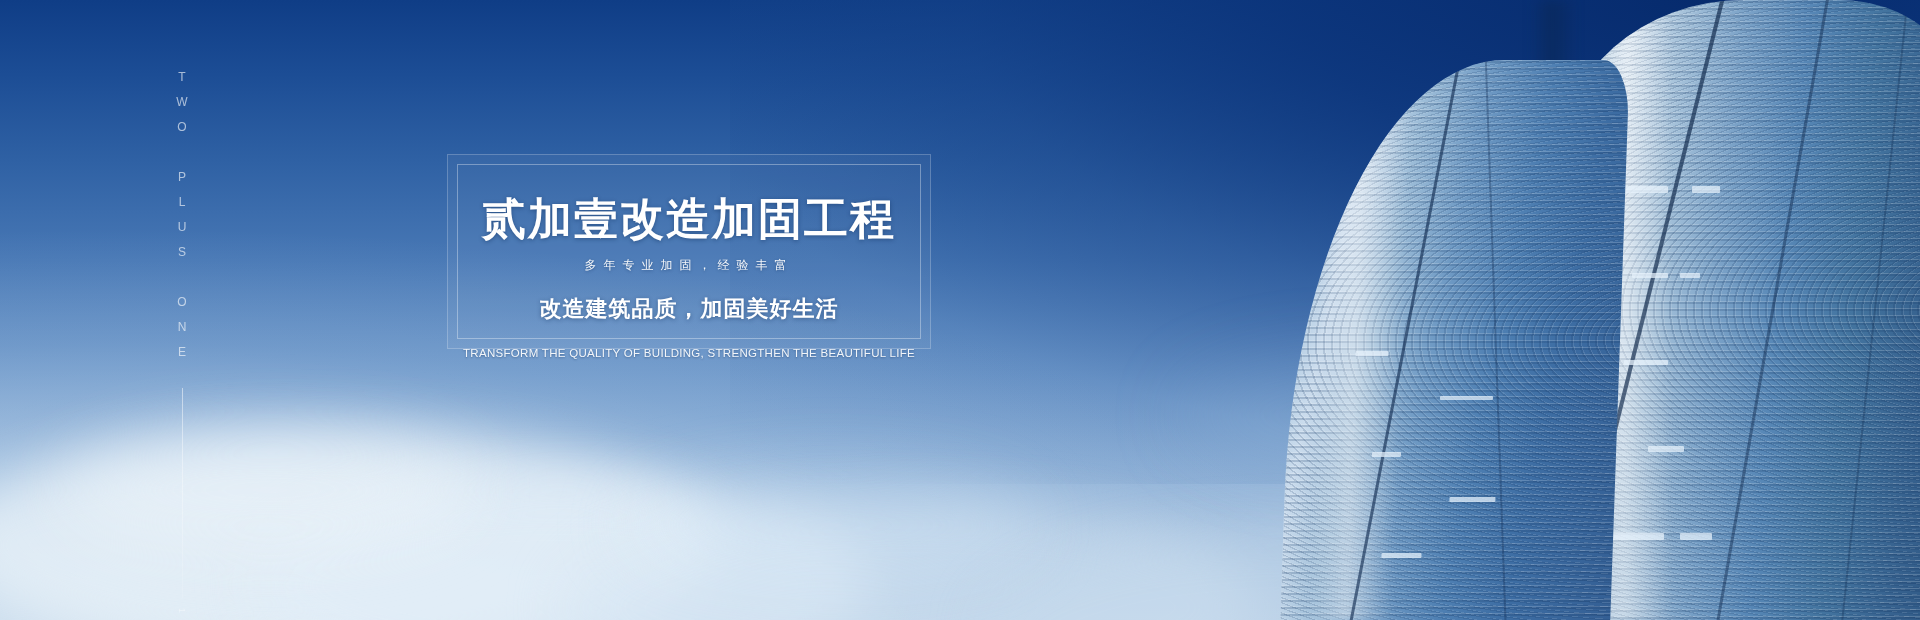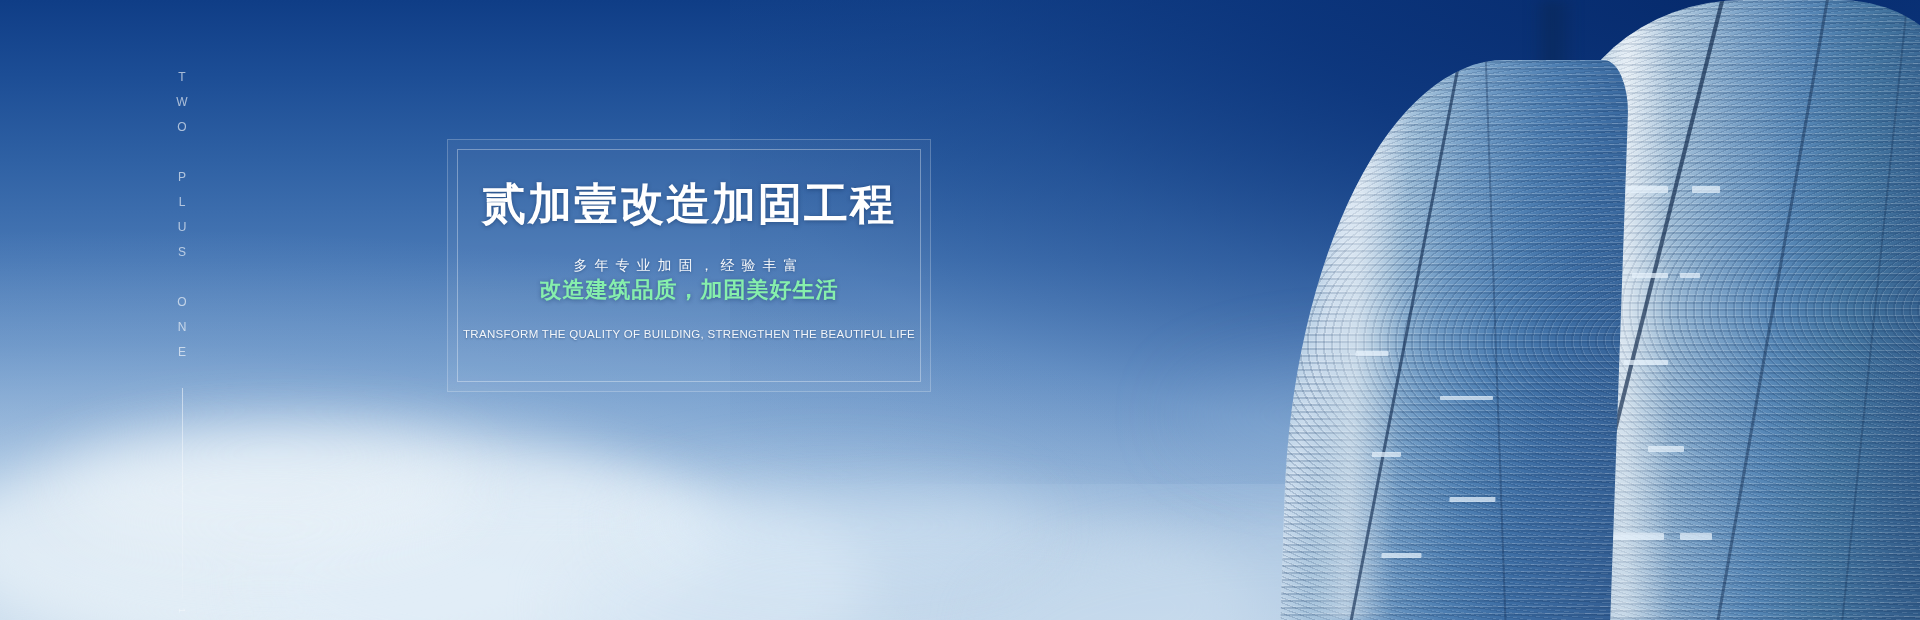--- a/index.html
+++ b/index.html
@@ -228,22 +228,22 @@
     margin-top:10px;
     font-size:9px;
     color:rgba(255,255,255,0.42);
     writing-mode:vertical-rl;
     letter-spacing:2px;
   }
 
   
   .panel {
     position:absolute;
-    left:447px; top:139px;
-    width:484px; height:253px;
+    left:447px; top:154px;
+    width:484px; height:195px;
     background:rgba(255,255,255,0.045);
     border:1px solid rgba(255,255,255,0.22);
   }
   .panel-inner {
     position:absolute;
     left:9px; top:9px; right:9px; bottom:9px;
     border:1px solid rgba(255,255,255,0.34);
     display:flex;
     flex-direction:column;
     align-items:center;
@@ -254,31 +254,32 @@
   .headline {
     font-size:44px;
     font-weight:bold;
     color:#ffffff;
     letter-spacing:2px;
     line-height:1.1;
     white-space:nowrap;
     text-shadow:0 1px 4px rgba(10,40,84,0.45);
   }
   .subline {
-    margin-top:29px;
-    font-size:14px;
+    margin-top:14px;
+    font-size:12px;
     color:rgba(255,255,255,0.95);
     letter-spacing:7px;
     white-space:nowrap;
     text-shadow:0 1px 3px rgba(10,40,84,0.40);
   }
   .tagline {
+    margin-top:20px;
     font-size:22px;
     font-weight:bold;
-    color:#86efac;
+    color:#ffffff;
     letter-spacing:1px;
     white-space:nowrap;
     text-shadow:0 1px 4px rgba(10,40,84,0.45);
   }
   .en-tagline {
     margin-top:23px;
     font-size:11.5px;
     font-weight:400;
     color:rgba(255,255,255,0.92);
     letter-spacing:0.3px;

